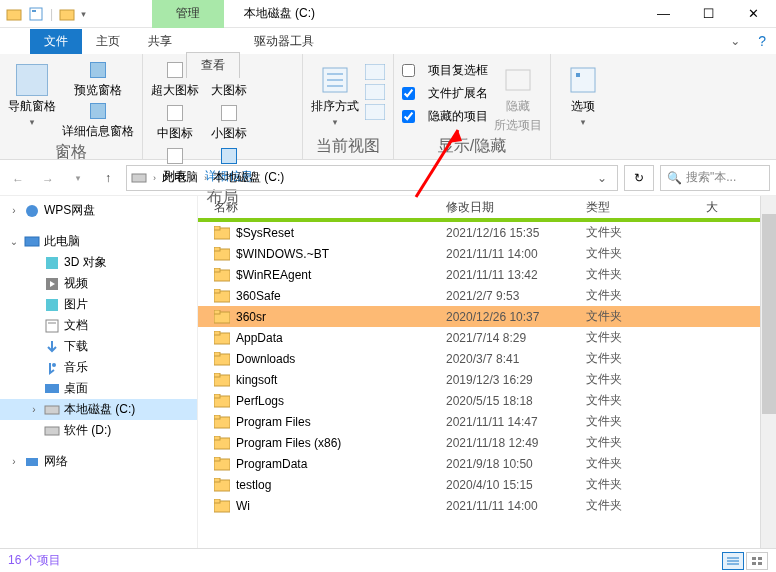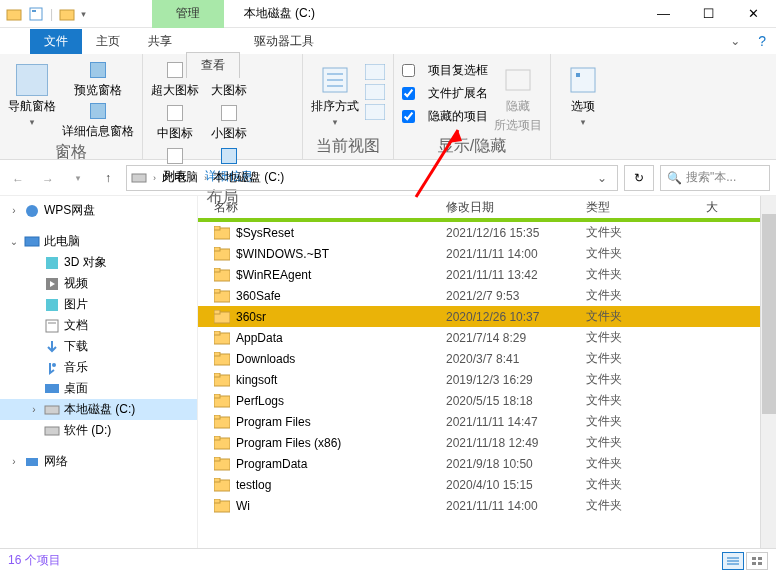--- a/index.html
+++ b/index.html
@@ -66,21 +66,21 @@
 
 
 .filelist { flex: 1; overflow: hidden; display: flex; flex-direction: column; }
 .fl-header { display: flex; border-bottom: 4px solid #84cc16; height: 26px; align-items: center; color: #444; }
 .col-name { width: 248px; padding-left: 16px; }
 .col-date { width: 140px; }
 .col-type { width: 120px; }
 .col-size { flex: 1; }
 .fl-body { flex: 1; overflow: hidden; }
 .fl-row { display: flex; height: 21px; align-items: center; }
-.fl-row.sel { background: #eab308; }
+.fl-row.sel { background: #fdba74; }
 .fl-name { width: 248px; padding-left: 16px; display: flex; align-items: center; gap: 6px; }
 .fl-date { width: 140px; color: #555; }
 .fl-type { width: 120px; color: #555; }
 .folder-icon { width: 16px; height: 14px; }
 
 
 .statusbar { position: absolute; bottom: 0; left: 0; right: 0; height: 24px; border-top: 1px solid #ddd; display: flex; align-items: center; padding: 0 8px; }
 .status-count { color: #8b5cf6; }
 .view-toggles { margin-left: auto; display: flex; gap: 2px; }
 .vt { width: 22px; height: 18px; border: 1px solid #ccc; display: flex; align-items: center; justify-content: center; }

